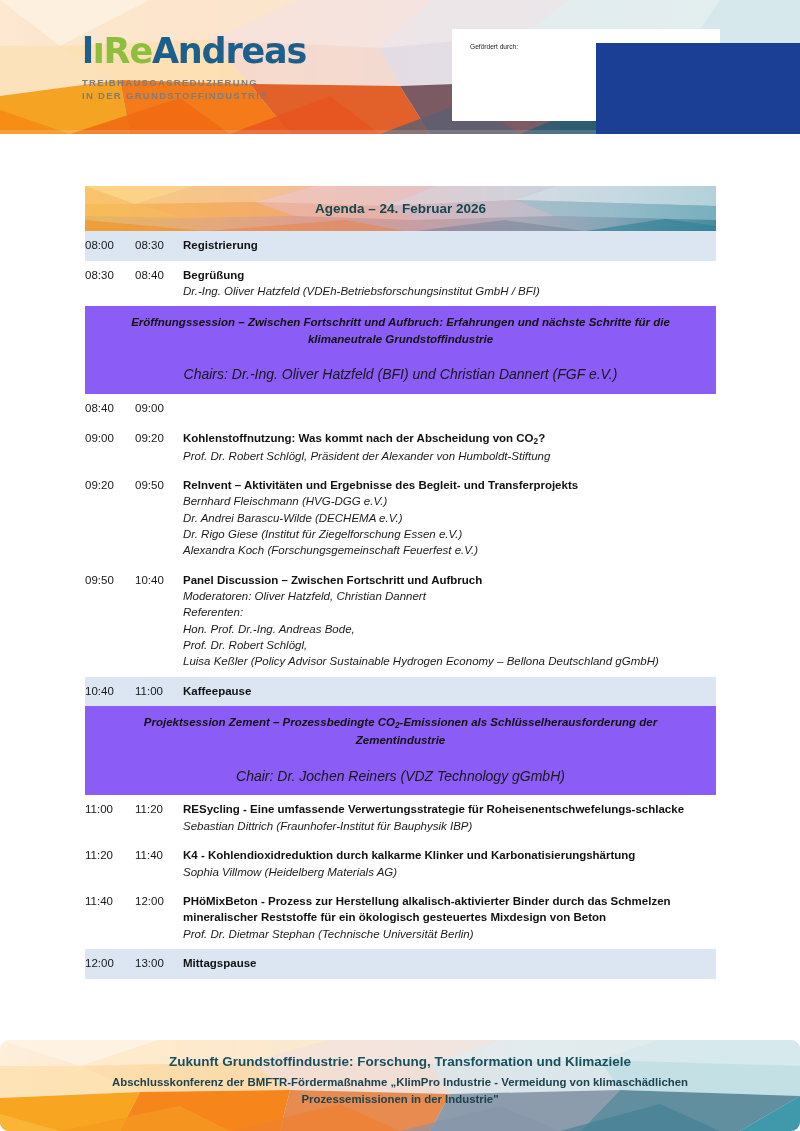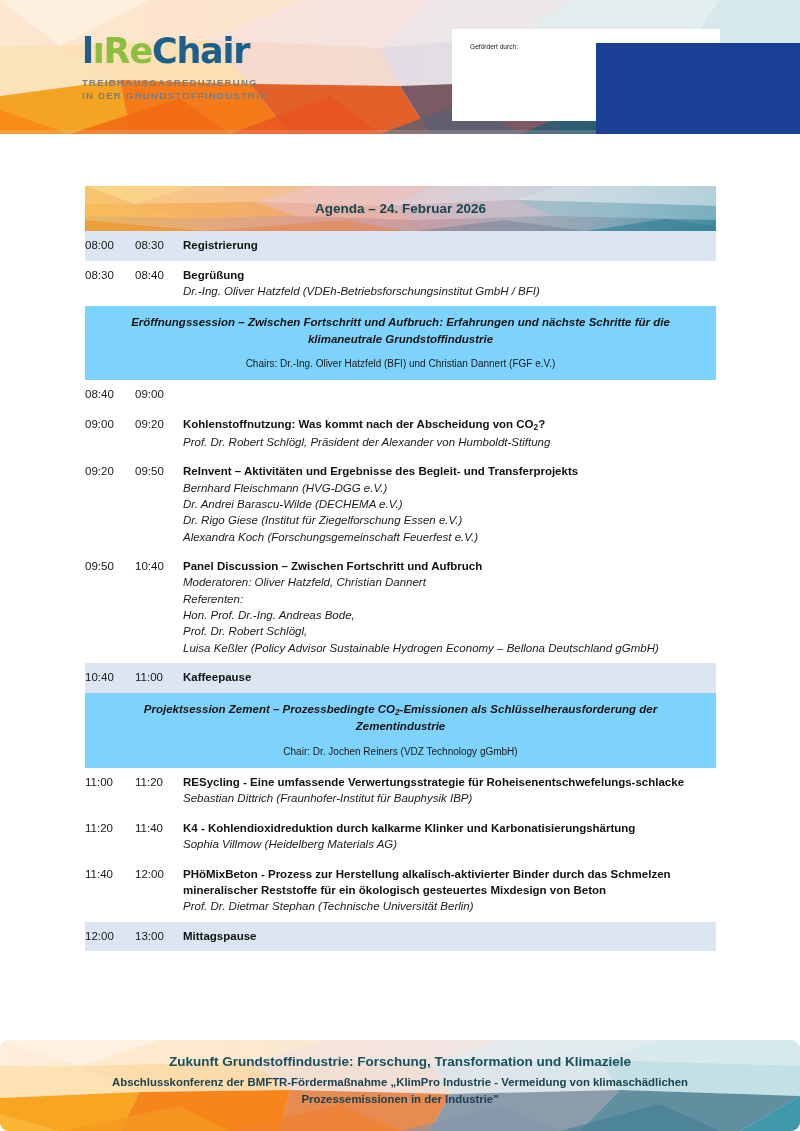--- a/index.html
+++ b/index.html
@@ -55,24 +55,24 @@
   .row{display:flex;padding:6px 0 7px 0;}
   .row.alt{background:#dbe6f2;}
   .t1{width:50px;flex:none;padding-left:0;box-sizing:border-box;
       font-size:11.5px;color:#171717;line-height:1.45;}
   .t2{width:48px;flex:none;font-size:11.5px;color:#171717;line-height:1.45;}
   .cell{flex:1;padding-right:4px;}
   .ttl{font-size:11.5px;font-weight:bold;color:#111;line-height:1.43;}
   .spk{font-size:11.5px;font-style:italic;color:#1b1b1b;line-height:1.42;}
 
   .session{
-    background:#7dd3fc;text-align:center;padding:8px 34px 9px 34px;
+    background:#8b5cf6;text-align:center;padding:8px 34px 9px 34px;
   }
   .session .s-ttl{font-size:11.5px;font-weight:bold;font-style:italic;color:#121212;line-height:1.42;}
-  .session .s-chair{font-size:10px;color:#181818;line-height:1.42;margin-top:10px;}
+  .session .s-chair{font-size:14px;font-style:italic;color:#181818;line-height:1.42;margin-top:18px;}
   sub{font-size:0.72em;vertical-align:-0.25em;}
 
   
   .footer{position:absolute;left:0;bottom:0;width:800px;height:91px;overflow:hidden;border-radius:9px;}
   .footer svg{position:absolute;inset:0;width:800px;height:91px;}
   .footer-text{position:relative;text-align:center;padding-top:13px;}
   .f1{font-size:13.5px;font-weight:bold;color:#17505f;line-height:1.35;font-family:"Liberation Sans",sans-serif;}
   .f2{font-size:11.4px;font-weight:bold;color:#1b4250;line-height:1.45;margin-top:3px;
       padding:0 58px;font-family:"Liberation Sans",sans-serif;}
 </style>
@@ -115,21 +115,21 @@
     <polygon points="0,110 70,134 0,134" fill="#f78b14" opacity=".9"></polygon>
     <polygon points="70,134 180,98 230,134" fill="#f06a12" opacity=".85"></polygon>
     <polygon points="230,134 330,96 380,134" fill="#e8521f" opacity=".8"></polygon>
     <polygon points="380,134 470,100 520,134" fill="#5e5f72" opacity=".8"></polygon>
     <polygon points="520,134 610,96 660,134" fill="#2c5c72" opacity=".85"></polygon>
     <polygon points="660,134 740,98 800,120 800,134" fill="#166d83" opacity=".9"></polygon>
     <rect x="0" y="130" width="800" height="4" fill="#ffffff" opacity=".15"></rect>
   </svg>
 
   <div class="logo-block">
-    <div class="logo-word"><span class="blue">l</span><span class="green">ıR</span><span class="green">e</span><span class="blue">Chair</span></div>
+    <div class="logo-word"><span class="blue">l</span><span class="green">ıR</span><span class="green">e</span><span class="blue">Andreas</span></div>
     <div class="logo-sub">
       <span>TREIBHAUSGASREDUZIERUNG</span><br>
       <span>IN DER GRUNDSTOFFINDUSTRIE</span>
     </div>
   </div>
 
   <div class="funding-box">
     <div class="funding-inner">
       <div class="fund-left">
         <div class="gef">Gefördert durch:</div>

